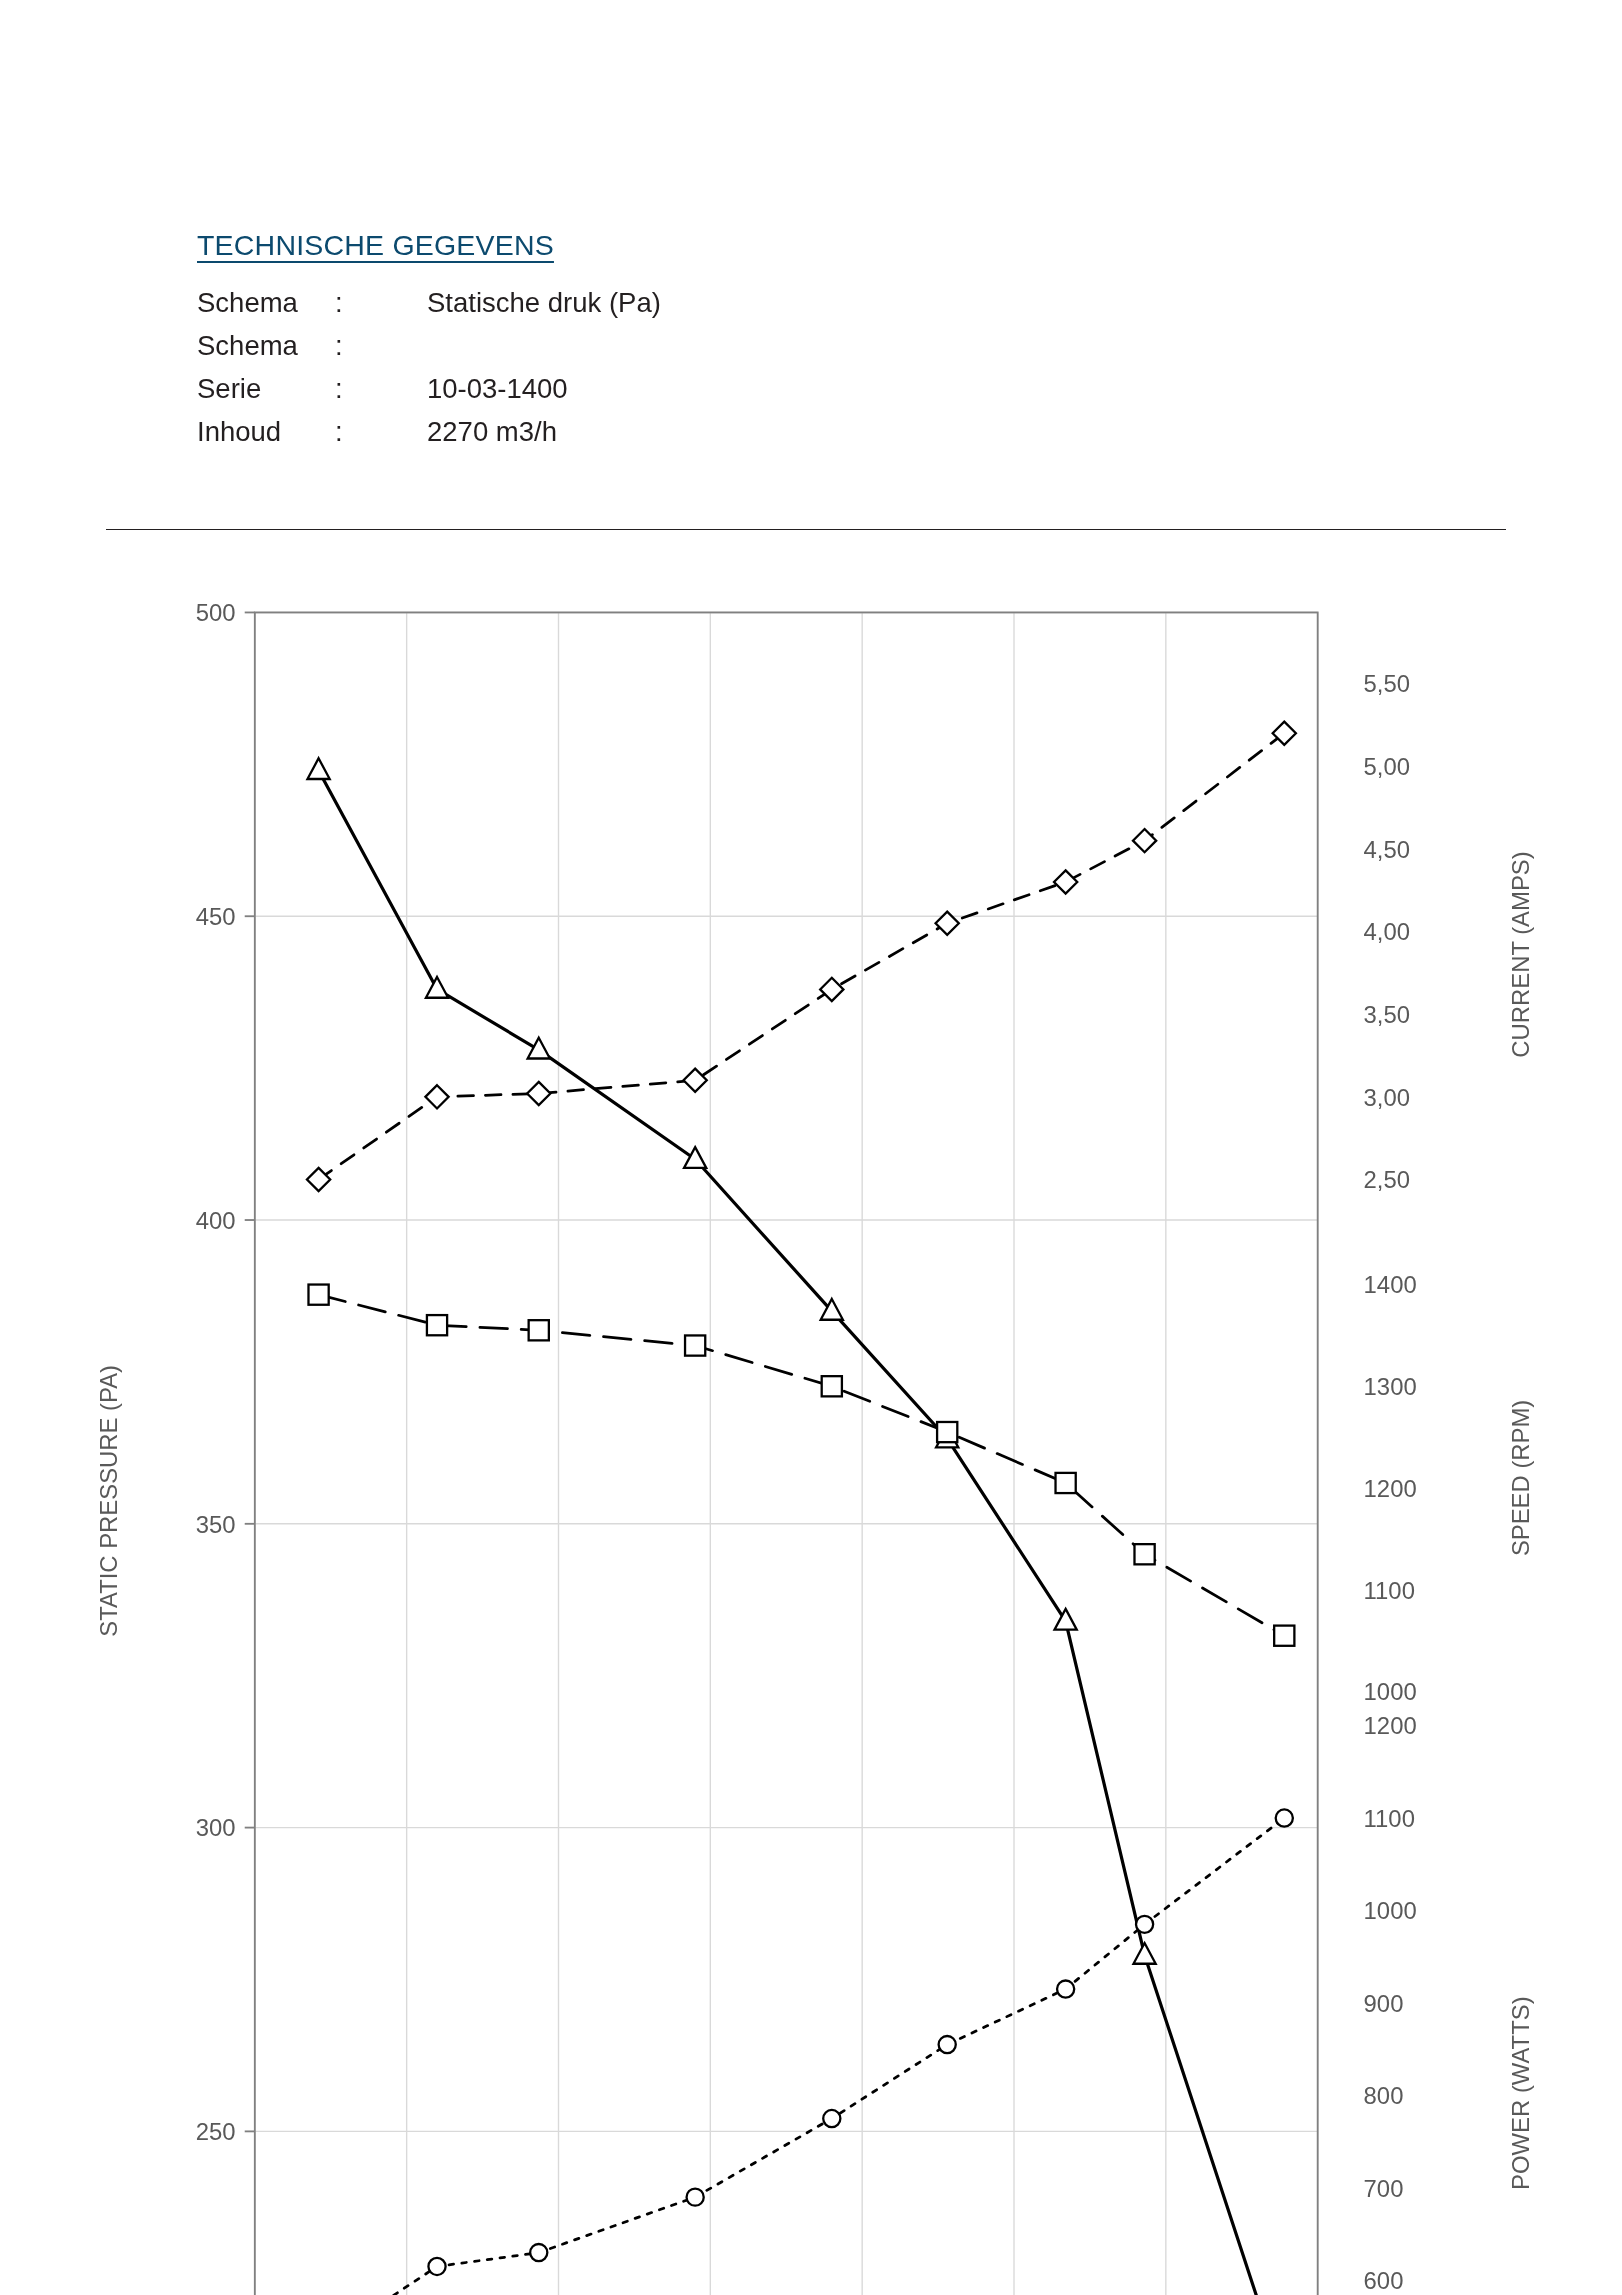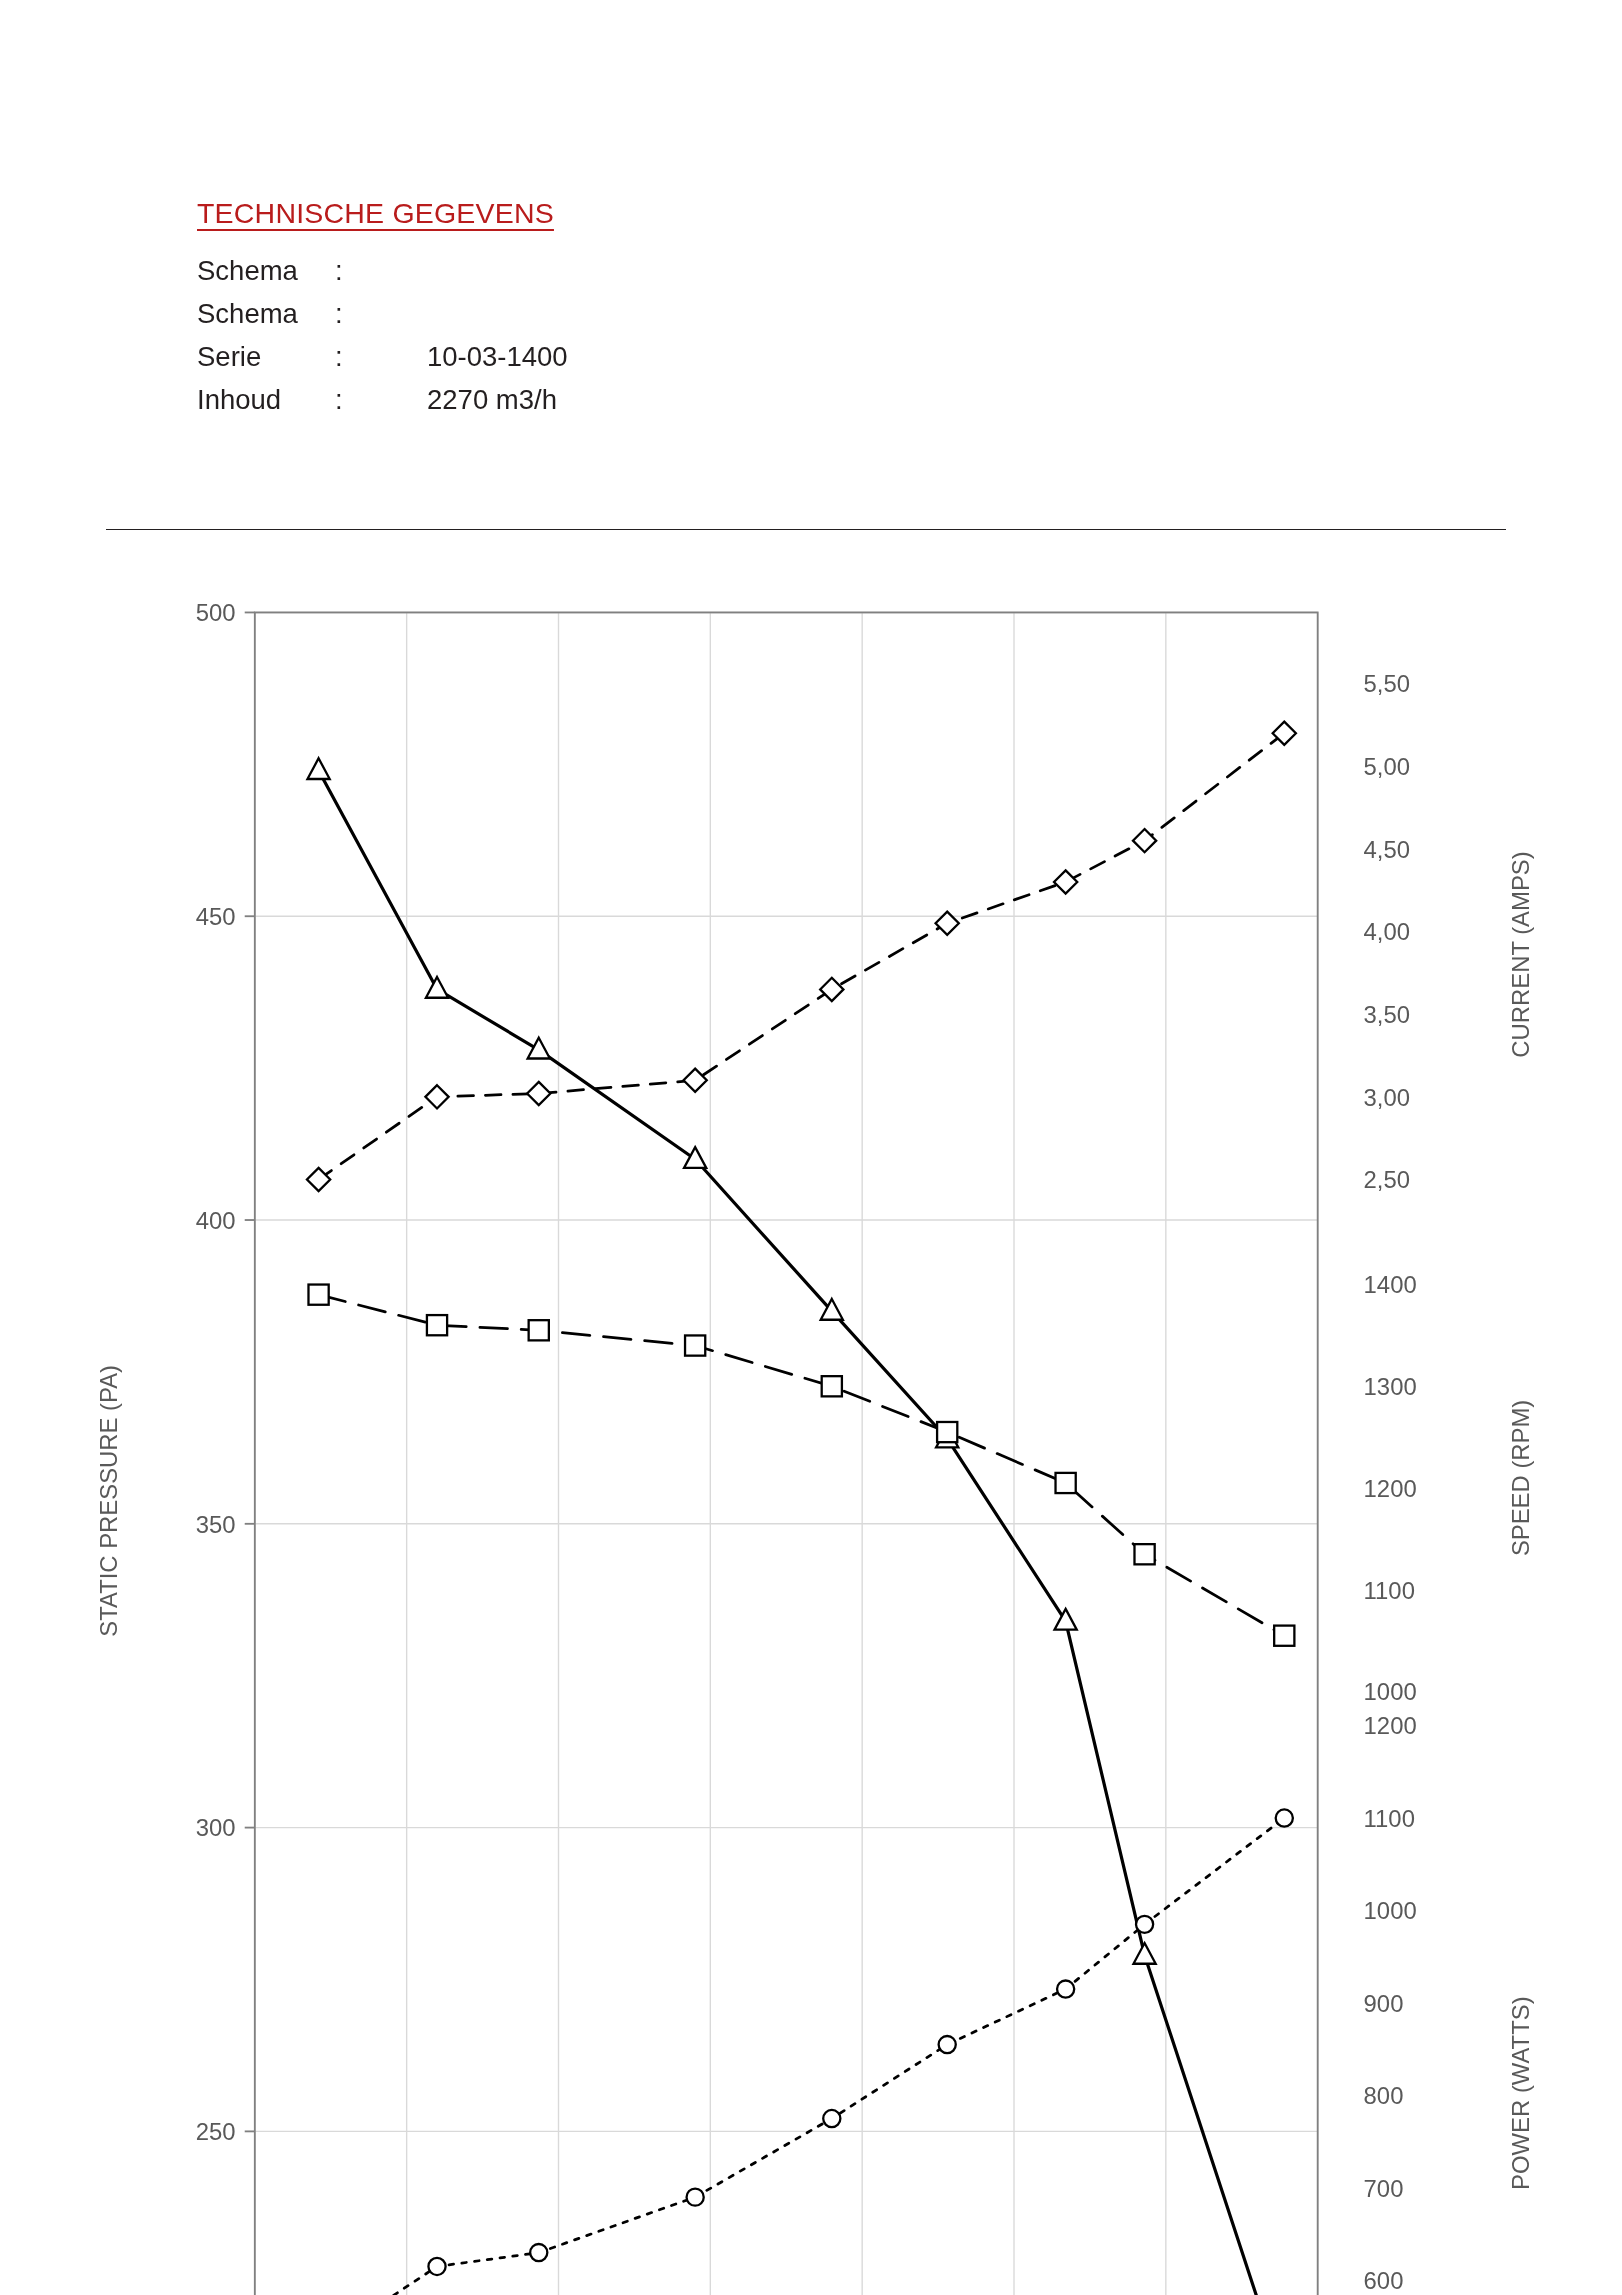--- a/index.html
+++ b/index.html
@@ -22,21 +22,22 @@
     left: 197px;
     top: 197px;
     width: 1285px;
   }
   .header-title {
     font-size: 28.5px;
     letter-spacing: 0.2px;
     text-decoration: underline;
     text-underline-offset: 5.5px;
     margin-bottom: 27px;
-    color: #b91c1c;
+    color: #0c4a6e;
+    margin-top: 32px;
   }
   .spec-row {
     display: flex;
     align-items: flex-end;
     font-size: 27.5px;
     line-height: 1.0;
     margin-bottom: 15.6px;
     color: #231f20;
   }
   .spec-label {
@@ -85,20 +86,21 @@
 </style>
 </head>
 <body>
 
 <div class="header">
   <div class="header-title">TECHNISCHE GEGEVENS</div>
 
   <div class="spec-row">
     <div class="spec-label">Schema</div>
     <div class="spec-colon">:</div>
+    <div class="spec-value">Statische druk (Pa)</div>
   </div>
   <div class="spec-row">
     <div class="spec-label">Schema</div>
     <div class="spec-colon">:</div>
   </div>
   <div class="spec-row">
     <div class="spec-label">Serie</div>
     <div class="spec-colon">:</div>
     <div class="spec-value">10-03-1400</div>
   </div>

